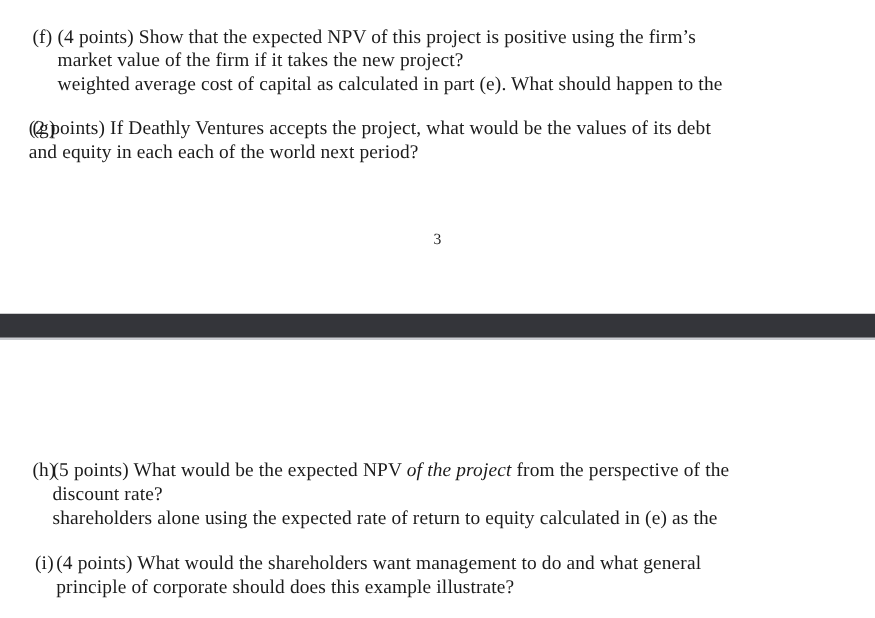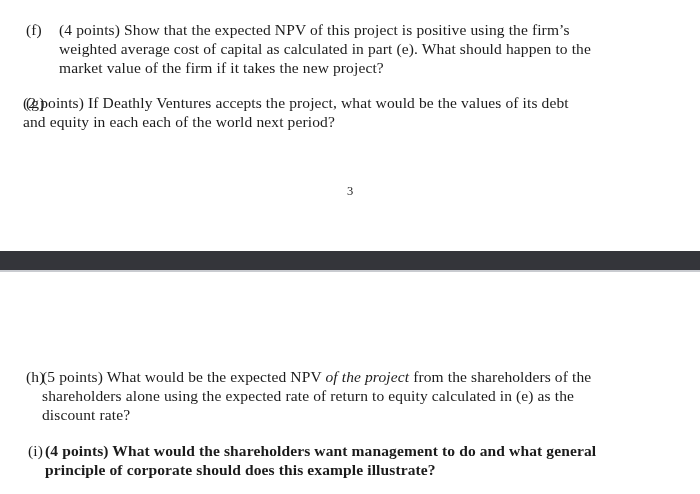--- a/index.html
+++ b/index.html
@@ -26,28 +26,28 @@
   }
   .marker {
     position: absolute;
     left: 26px;
     top: 0;
   }
   .line {
     white-space: pre;
   }
   .q-f { top: 20px; }
-  .q-f .body { margin-left: 59px; }
+  .q-f .body { margin-left: 46px; }
   .q-g { top: 93px; }
   .q-g .body { margin-left: 23px; }
   .q-h { top: 367px; }
   .q-h .body { margin-left: 42px; }
   .q-i { top: 441px; }
   .q-i .marker { left: 28px; }
-  .q-i .body { margin-left: 45px; font-weight: bold; }
+  .q-i .body { margin-left: 45px; }
   .page-number {
     position: absolute;
     top: 184px;
     left: 0;
     width: 700px;
     text-align: center;
     font-size: 12.5px;
     line-height: 15px;
   }
   .page-separator {
@@ -65,22 +65,22 @@
 <body>
 
 <div class="viewport">
 
   <section>
 
     <div class="question q-f">
       <span class="marker">(f)</span>
       <div class="body">
         <div class="line">(4 points) Show that the expected NPV of this project is positive using the firm’s</div>
+        <div class="line">market value of the firm if it takes the new project?</div>
         <div class="line">weighted average cost of capital as calculated in part (e). What should happen to the</div>
-        <div class="line">market value of the firm if it takes the new project?</div>
       </div>
     </div>
 
     <div class="question q-g">
       <span class="marker">(g)</span>
       <div class="body">
         <div class="line">(2 points) If Deathly Ventures accepts the project, what would be the values of its debt</div>
         <div class="line">and equity in each each of the world next period?</div>
       </div>
     </div>
@@ -89,23 +89,23 @@
 
   </section>
 
   <div class="page-separator"></div>
 
   <section>
 
     <div class="question q-h">
       <span class="marker">(h)</span>
       <div class="body">
-        <div class="line"><span>(5 points) What would be the expected NPV </span><em>of the project</em><span> from the shareholders of the</span></div>
+        <div class="line"><span>(5 points) What would be the expected NPV </span><em>of the project</em><span> from the perspective of the</span></div>
+        <div class="line">discount rate?</div>
         <div class="line">shareholders alone using the expected rate of return to equity calculated in (e) as the</div>
-        <div class="line">discount rate?</div>
       </div>
     </div>
 
     <div class="question q-i">
       <span class="marker">(i)</span>
       <div class="body">
         <div class="line">(4 points) What would the shareholders want management to do and what general</div>
         <div class="line">principle of corporate should does this example illustrate?</div>
       </div>
     </div>

